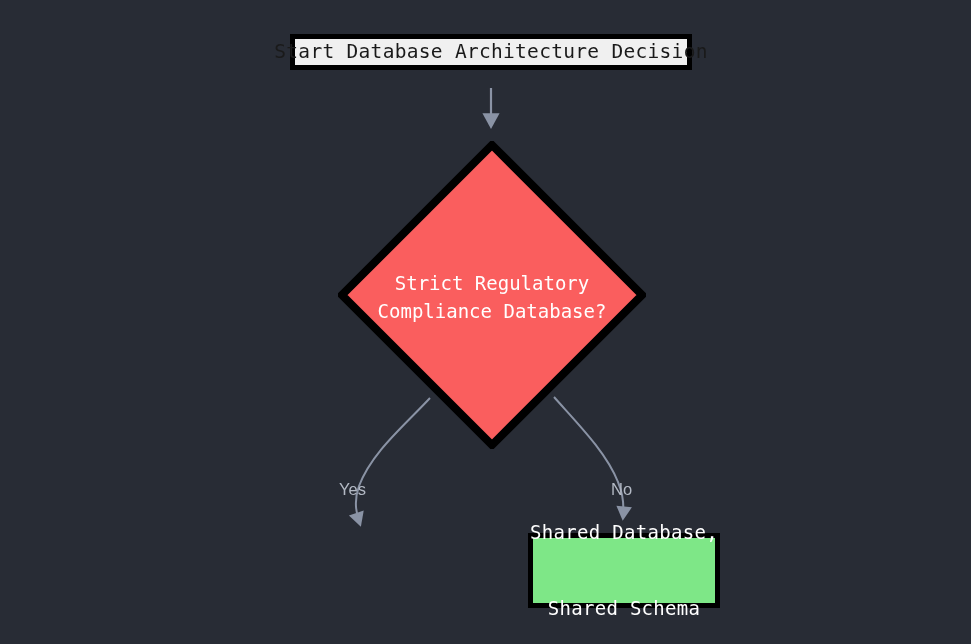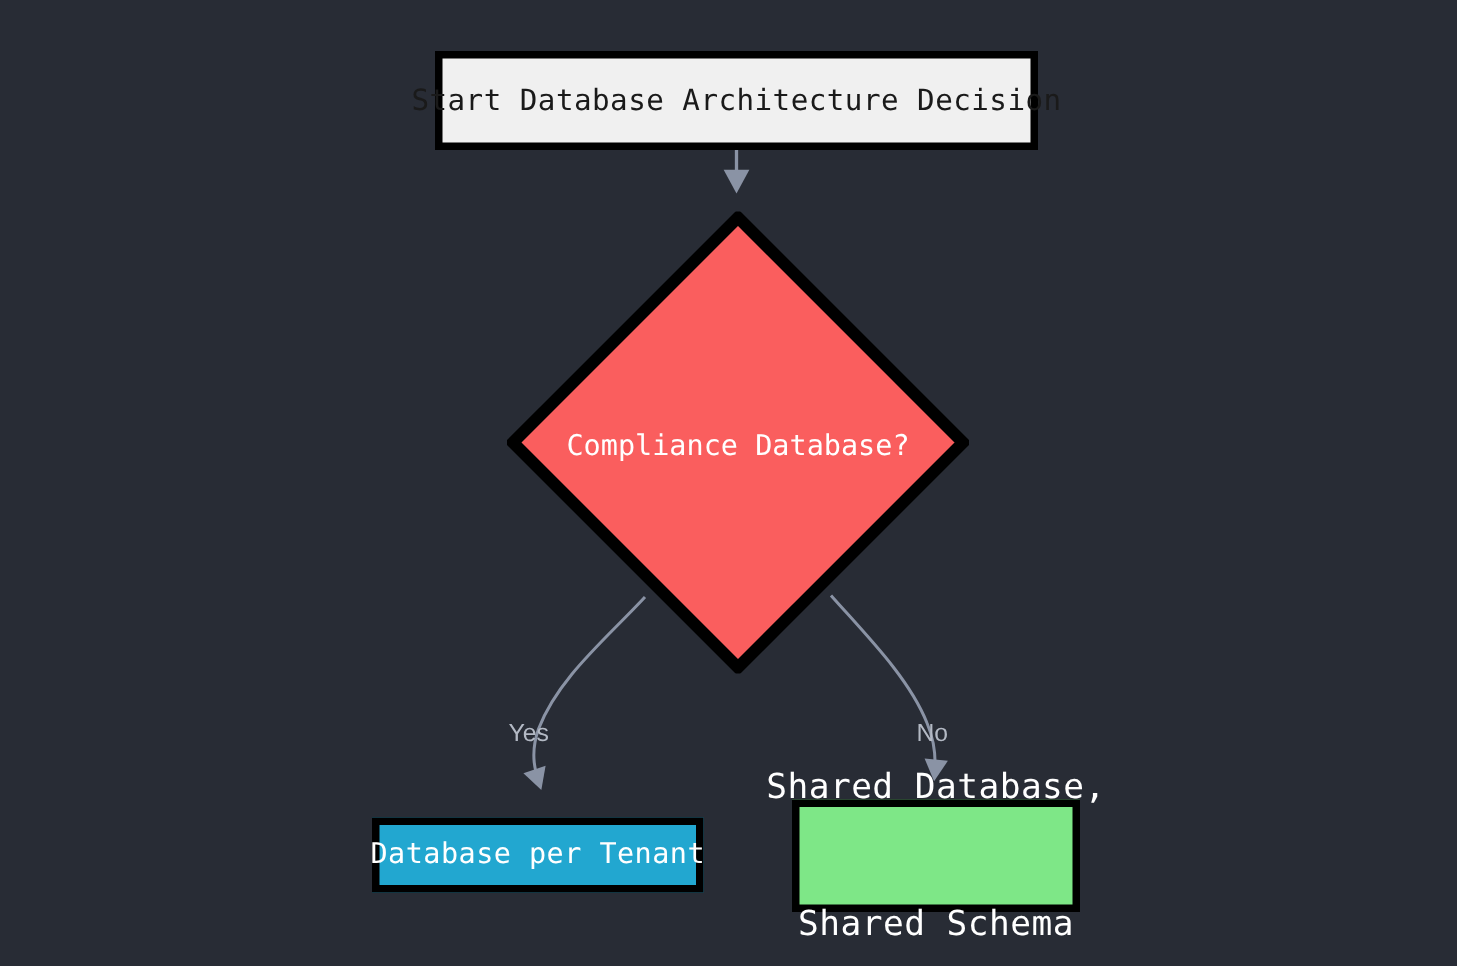--- a/index.html
+++ b/index.html
@@ -41,21 +41,21 @@
     text-align: center;
     font-family: "DejaVu Sans Mono", "Liberation Mono", monospace;
     line-height: 1.32;
     white-space: pre;
   }
 
   #node-start {
     left: 290px;
     top: 34px;
     width: 402px;
-    height: 66px;
+    height: 36px;
     background: #f0f0f0;
     color: #1a1a1a;
     font-size: 19.5px;
     letter-spacing: 0.3px;
   }
 
   #node-db-per-tenant {
     left: 248px;
     top: 545px;
     width: 221px;
@@ -66,21 +66,21 @@
     letter-spacing: 0.3px;
   }
 
   #node-shared-schema {
     left: 528px;
     top: 533px;
     width: 192px;
     height: 75px;
     background: #7ee787;
     color: #ffffff;
-    font-size: 23px;
+    font-size: 19px;
     letter-spacing: 0.3px;
   }
 
   
   #node-decision {
     position: absolute;
     left: 338px;
     top: 141px;
     width: 308px;
     height: 308px;
@@ -157,31 +157,29 @@
 
   <div id="node-start" class="node-box">
     <span>Start Database Architecture Decision</span>
   </div>
 
   <div id="node-decision">
     <svg class="diamond-shape" viewBox="0 0 308 308" width="308" height="308" xmlns="http://www.w3.org/2000/svg">
       <polygon points="154,4 304,154 154,304 4,154" fill="#fa5e5e" stroke="#000000" stroke-width="8" stroke-linejoin="miter"></polygon>
     </svg>
     <div class="diamond-label">
+      <span>Strict Regulatory</span>
       <span>Compliance Database?</span>
     </div>
   </div>
 
   <div id="edge-label-yes" class="edge-label">Yes</div>
 
   <div id="edge-label-no" class="edge-label">No</div>
 
-  <div id="node-db-per-tenant" class="node-box">
-    <span>Database per Tenant</span>
-  </div>
 
   <div id="node-shared-schema" class="node-box">
     <div>
       <div>Shared Database,</div>
       <div>Shared Schema</div>
     </div>
   </div>
 
 </div>
 

